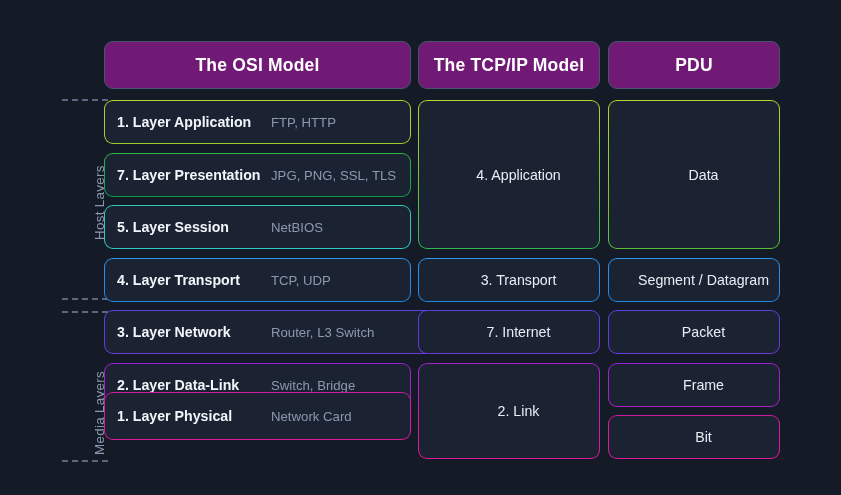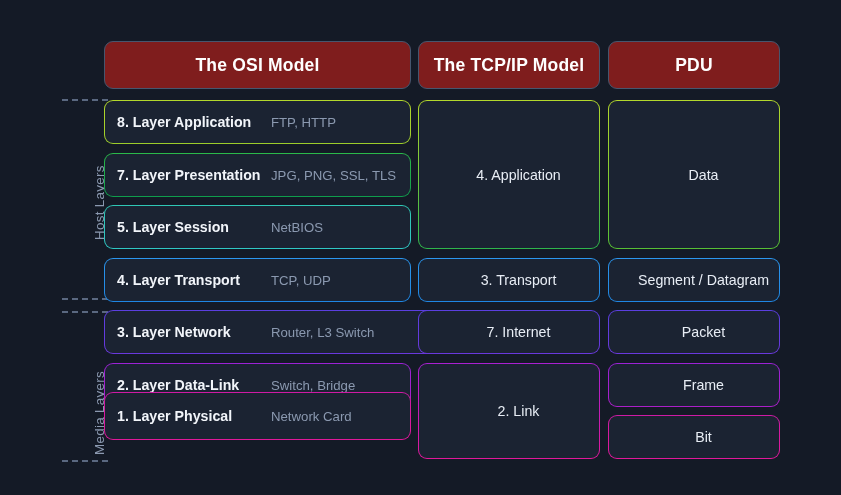--- a/index.html
+++ b/index.html
@@ -43,21 +43,21 @@
     background:
       linear-gradient(#1b2332, #1b2332) padding-box,
       var(--edge) border-box;
     display: flex;
     align-items: center;
   }
 
   
   .hdr {
     border: 1.5px solid #47566e;
-    background: #7f1d1d;
+    background: #701a75;
   }
   .hdr .hdr-text {
     color: #ffffff;
     font-size: 17.5px;
     font-weight: bold;
     letter-spacing: 0.2px;
   }
 
   
   .osi-row { justify-content: flex-start; }
@@ -125,21 +125,21 @@
     <span class="hdr-text">The OSI Model</span>
   </div>
   <div class="box hdr" style="left:608px; top:41px; width:172px; height:48px;">
     <span class="hdr-text">PDU</span>
   </div>
   <div class="box hdr" style="left:418px; top:41px; width:182px; height:48px;">
     <span class="hdr-text">The TCP/IP Model</span>
   </div>
 
   <div class="gbox osi-row" style="left:104px; top:100px; width:307px; height:44px; --edge:linear-gradient(180deg,#b4d82c,#9dcd2a);">
-    <span class="osi-name">8. Layer Application</span>
+    <span class="osi-name">1. Layer Application</span>
     <span class="osi-ex">FTP, HTTP</span>
   </div>
 
   <div class="gbox osi-row" style="left:104px; top:153px; width:307px; height:44px; --edge:linear-gradient(180deg,#2bb94a,#0f9d4c);">
     <span class="osi-name">7. Layer Presentation</span>
     <span class="osi-ex">JPG, PNG, SSL, TLS</span>
   </div>
 
   <div class="gbox osi-row" style="left:104px; top:205px; width:307px; height:44px; --edge:linear-gradient(180deg,#2fc7b5,#2fc7c4);">
     <span class="osi-name">5. Layer Session</span>

